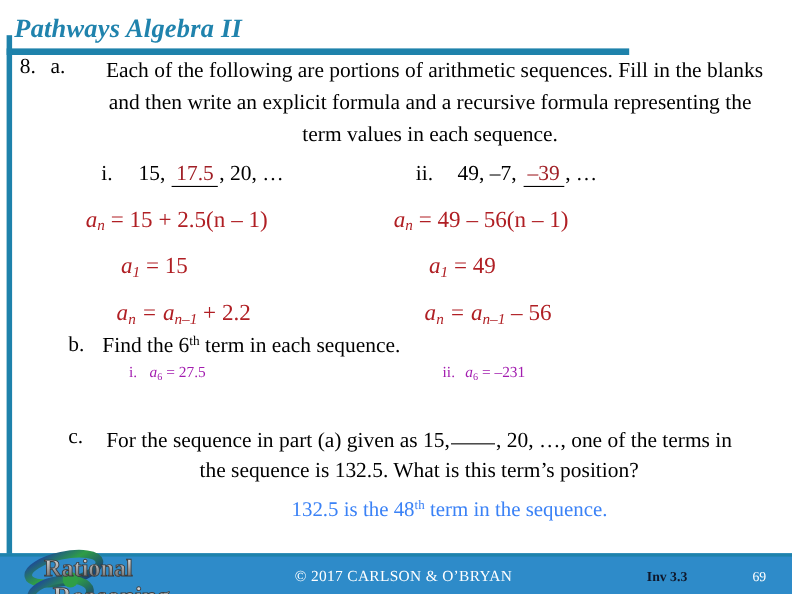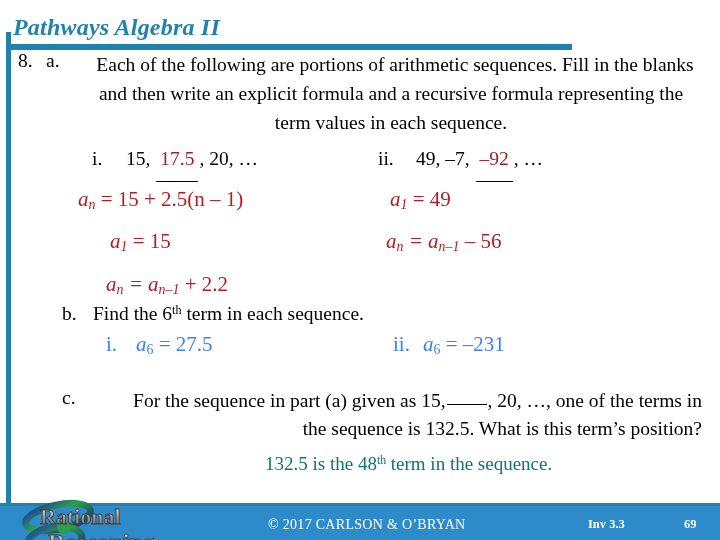--- a/index.html
+++ b/index.html
@@ -114,21 +114,21 @@
   #seq-i  { left: 92px;  top: 0; }
   #seq-ii { left: 378px; top: 0; }
   .roman {
     display: inline-block;
     width: 34px;
   }
   .roman.wide { width: 38px; }
   .answer-blank {
     color: #a01f26;
     border-bottom: 1.6px solid #000000;
-    padding: 0 4px 12px 4px;
+    padding: 0 4px 0 4px;
     margin: 0 1px;
   }
 
   
   #formula-block {
     position: absolute;
     left: 0;
     top: 137px;
     width: 588px;
     height: 112px;
@@ -175,54 +175,55 @@
   }
   #part-b-answers {
     position: absolute;
     left: 0;
     top: 288px;
     width: 720px;
     height: 30px;
   }
   .b-answer {
     position: absolute;
-    font-size: 21px;
-    color: #3b82f6;
-    white-space: nowrap;
+    font-size: 14px;
+    color: #a21caf;
+    white-space: nowrap;
+    text-align: center;
   }
   #b-answer-i  { left: 106px; }
   #b-answer-ii { left: 393px; }
   .b-answer .roman {
     width: 30px;
     display: inline-block;
   }
 
   
   #part-c-text {
     position: absolute;
-    left: 108px;
+    left: 84px;
     top: 343px;
     width: 594px;
     font-size: 19.5px;
     line-height: 28px;
-    text-align: right;
+    text-align: center;
   }
   .blank-line {
     display: inline-block;
     width: 40px;
     border-bottom: 1.6px solid #000000;
     vertical-align: 2px;
     margin: 0 1px;
   }
   #part-c-answer {
     position: absolute;
     left: 265px;
     top: 409px;
     font-size: 19px;
-    color: #0f766e;
+    color: #3b82f6;
     white-space: nowrap;
   }
 
   
   #logo {
     position: absolute;
     left: 22px;
     top: 470px;
     width: 170px;
     height: 60px;
@@ -249,29 +250,29 @@
     color: #ffffff;
     letter-spacing: 0.3px;
     white-space: nowrap;
   }
   #footer-inv {
     position: absolute;
     left: 588px;
     top: 11px;
     font-size: 12.5px;
     font-weight: bold;
-    color: #ffffff;
+    color: #0f172a;
     white-space: nowrap;
   }
   #footer-page {
     position: absolute;
     left: 684px;
     top: 11px;
     font-size: 12.5px;
-    font-weight: bold;
+    font-weight: normal;
     color: #ffffff;
     white-space: nowrap;
   }
 </style>
 </head>
 <body>
 
 <div id="slide">
 
   <div id="header">
@@ -284,21 +285,21 @@
 
     <span class="q-number">8.</span>
     <span class="part-label" id="part-a-label">a.</span>
     <div id="part-a-text">Each of the following are portions of arithmetic sequences. Fill in the blanks and then write an explicit formula and a recursive formula representing the term values in each sequence.</div>
 
     <div id="seq-row">
       <div class="seq-item" id="seq-i">
         <span class="roman">i.</span><span>15,</span>&nbsp;<span class="answer-blank">17.5</span><span>, 20, …</span>
       </div>
       <div class="seq-item" id="seq-ii">
-        <span class="roman wide">ii.</span><span>49, –7,</span>&nbsp;<span class="answer-blank">–92</span><span>, …</span>
+        <span class="roman wide">ii.</span><span>49, –7,</span>&nbsp;<span class="answer-blank">–39</span><span>, …</span>
       </div>
     </div>
 
     <div id="formula-block">
 
       <div class="formula-col" id="formula-col-left">
         <div class="formula-line">
           <span class="var">a</span><sub>n</sub>
           <span>= 15 + 2.5(n – 1)</span>
         </div>
@@ -307,20 +308,24 @@
           <span>= 15</span>
         </div>
         <div class="formula-line indent-2">
           <span class="var">a</span><sub>n</sub>
           <span class="var">= a</span><sub>n–1</sub>
           <span>+ 2.2</span>
         </div>
       </div>
 
       <div class="formula-col" id="formula-col-right">
+        <div class="formula-line">
+          <span class="var">a</span><sub>n</sub>
+          <span>= 49 – 56(n – 1)</span>
+        </div>
         <div class="formula-line indent-1">
           <span class="var">a</span><sub>1</sub>
           <span>= 49</span>
         </div>
         <div class="formula-line indent-2">
           <span class="var">a</span><sub>n</sub>
           <span class="var">= a</span><sub>n–1</sub>
           <span>– 56</span>
         </div>
       </div>

